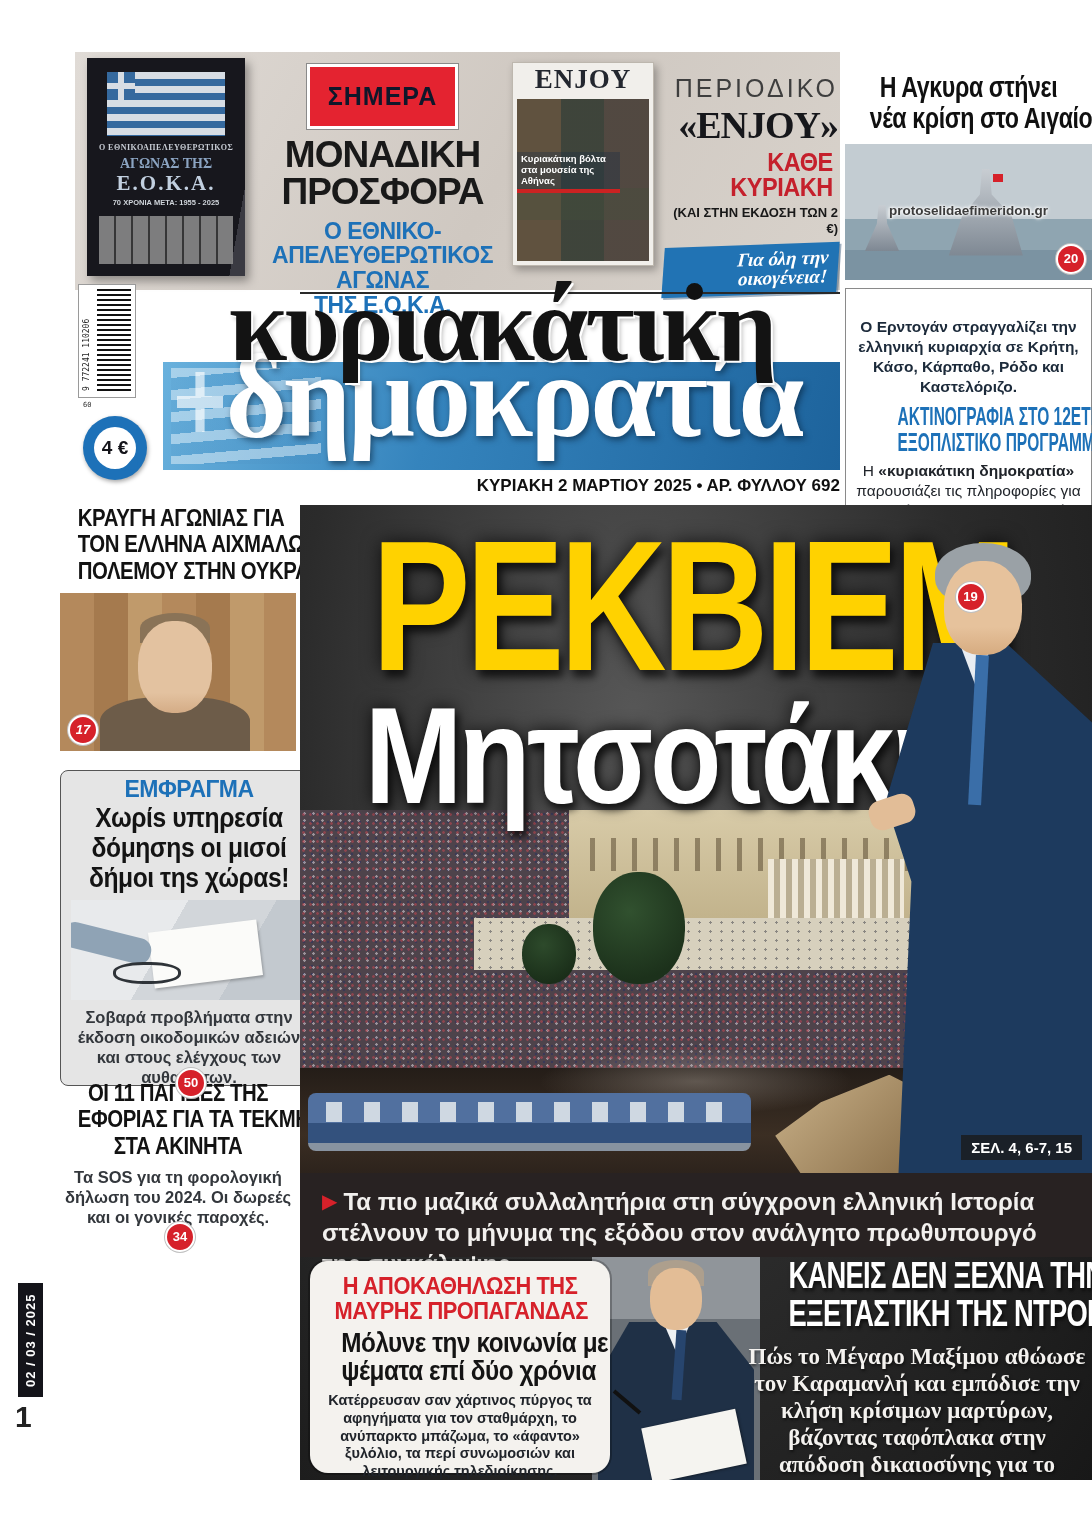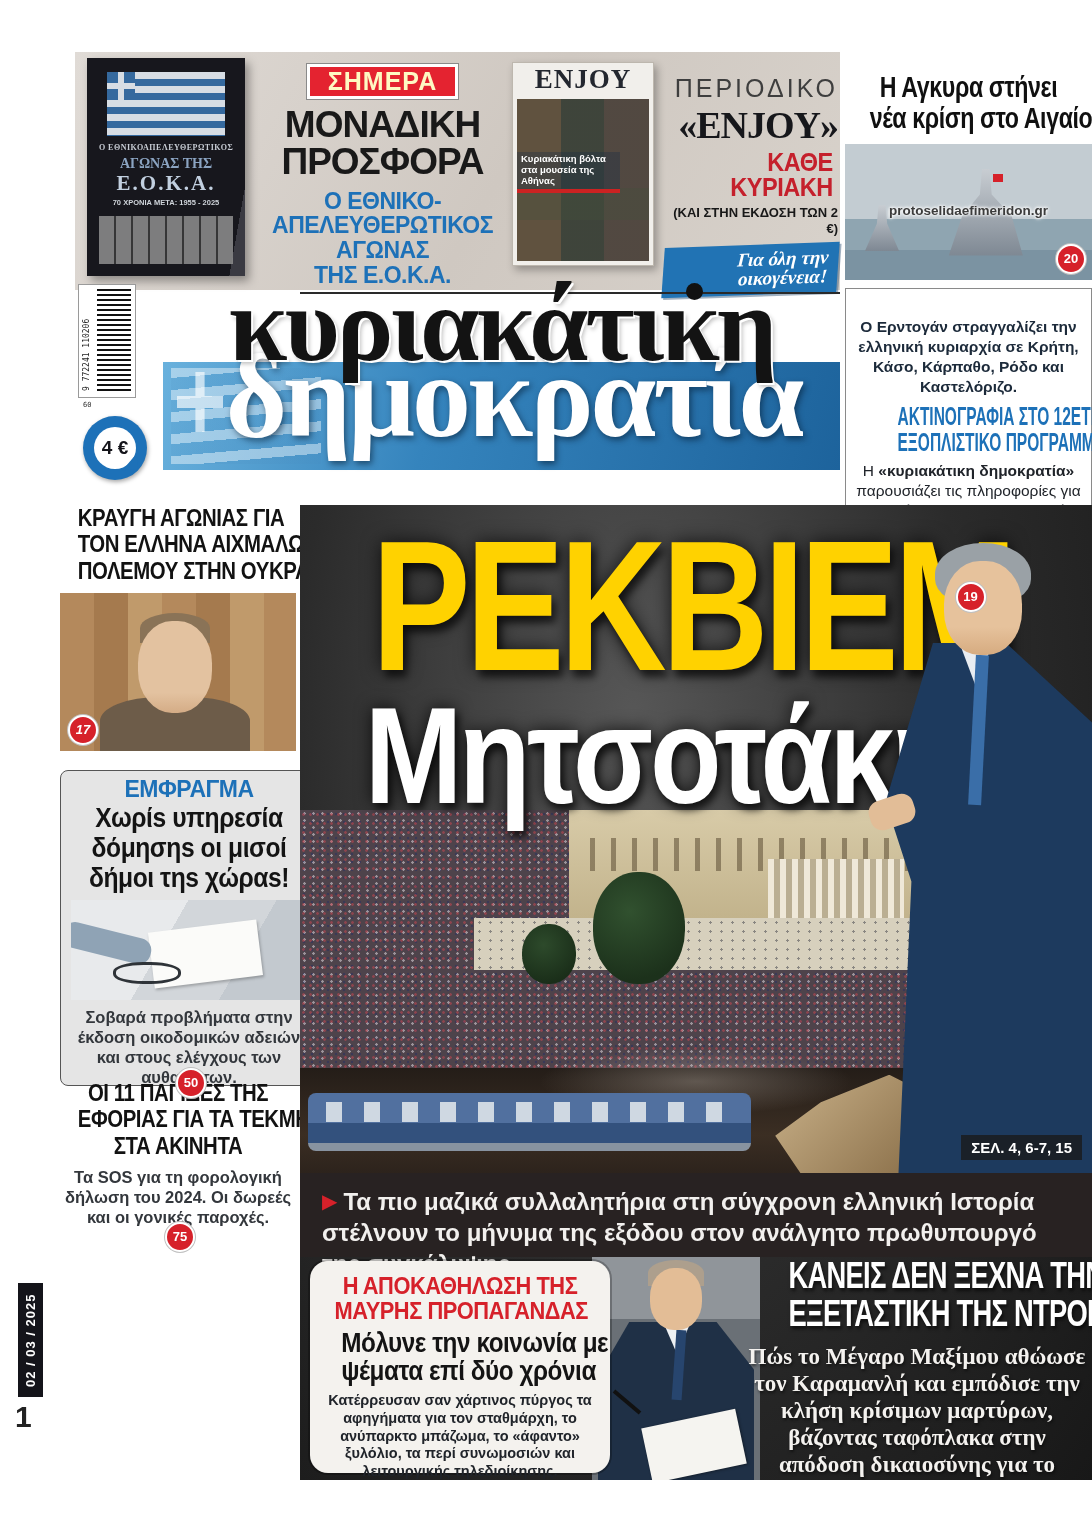--- a/index.html
+++ b/index.html
@@ -25,22 +25,22 @@
   #book-flag .canton:before{content:"";position:absolute;left:0;top:11px;width:28px;height:6px;background:#d7dde4;}
   #book-flag .canton:after{content:"";position:absolute;left:11px;top:0;width:6px;height:28px;background:#d7dde4;}
   #book-kicker{position:absolute;left:0;top:86px;width:100%;font:700 8px/1 "Liberation Serif",serif;color:#c8cdd5;letter-spacing:.5px;}
   #book-l1{position:absolute;left:0;top:99px;width:100%;font:700 14px/1 "Liberation Serif",serif;color:#8ba4c2;}
   #book-l2{position:absolute;left:0;top:115px;width:100%;font:700 21px/1 "Liberation Serif",serif;color:#c2d0e0;letter-spacing:2px;}
   #book-sub{position:absolute;left:0;top:140px;width:100%;font:700 7.5px/1.3 "Liberation Sans",sans-serif;color:#cfd4da;}
   #book-ports{position:absolute;left:12px;right:12px;bottom:12px;height:48px;opacity:.85;
         background:repeating-linear-gradient(90deg,#8f8f8f 0 15px,#3c3c3c 15px 17px),
                    repeating-linear-gradient(0deg,rgba(200,200,200,.5) 0 22px,rgba(20,20,20,.8) 22px 24px);}
   #kick{left:185px;top:12px;width:245px;text-align:center;}
-  #today-badge{display:inline-block;background:#e42330;color:#fef9c3;border:3px solid #fff;
-        outline:1px solid #8a8a8a;font:700 25px/1.15 "Liberation Sans",sans-serif;padding:0 18px;letter-spacing:1px;}
+  #today-badge{display:inline-block;background:#e42330;color:#0f172a;border:3px solid #fff;
+        outline:1px solid #8a8a8a;font:700 25px/1.15 "Liberation Sans",sans-serif;padding:15px 18px;letter-spacing:1px;}
   #offer{margin-top:7px;font:700 37px/1.0 "Liberation Sans",sans-serif;color:#191919;letter-spacing:-1px;}
   #offer-desc{margin-top:9px;font:700 23px/1.07 "Liberation Sans",sans-serif;color:#1d71b8;letter-spacing:-.5px;}
   #enjoy-cover{left:437px;top:10px;width:140px;height:202px;background:#f1efeb;border:1px solid #bdb7ae;
         box-shadow:3px 4px 8px rgba(0,0,0,.3);}
   #enjoy-mast{position:absolute;top:3px;width:100%;text-align:center;
         font:700 27px/1 "Liberation Serif",serif;color:#23272f;letter-spacing:1px;}
   #enjoy-collage{position:absolute;left:4px;right:4px;top:36px;bottom:4px;
         background:linear-gradient(90deg,#b49a76 0 33%,#75806e 33% 66%,#99887a 66% 100%),#888;
         background-blend-mode:multiply;padding-left:24px;}
   #enjoy-collage .band{position:absolute;left:0;right:0;top:55%;height:20%;background:rgba(70,80,60,.35);}
@@ -283,20 +283,21 @@
   </div>
   <div class="abs" id="mast-t1">κυριακάτικη</div>
   <div class="abs" id="mast-band">
     <div class="flagx"></div>
     <div class="flagc"></div>
     <div id="mast-t2">δημοκρατία</div>
   </div>
   <div class="abs" id="price">
     <div class="inner">4 €</div>
   </div>
+  <div class="abs" id="dateline">ΚΥΡΙΑΚΗ 2 ΜΑΡΤΙΟΥ 2025 • ΑΡ. ΦΥΛΛΟΥ 692</div>
 
   <div class="abs rail" id="a1">
     <div class="rail-h lines">
       <span>ΚΡΑΥΓΗ ΑΓΩΝΙΑΣ ΓΙΑ</span>
       <span>ΤΟΝ ΕΛΛΗΝΑ ΑΙΧΜΑΛΩΤΟ</span>
       <span>ΠΟΛΕΜΟΥ ΣΤΗΝ ΟΥΚΡΑΝΙΑ</span>
     </div>
     <div id="a1-photo">
       <div id="a1-shirt"></div>
       <div id="a1-hair"></div>
@@ -321,21 +322,21 @@
     <div class="badge" style="left:50%;bottom:-13px;margin-left:-13px;">50</div>
   </div>
 
   <div class="abs rail" id="a3">
     <div class="rail-h lines">
       <span>ΟΙ 11 ΠΑΓΙΔΕΣ ΤΗΣ</span>
       <span>ΕΦΟΡΙΑΣ ΓΙΑ ΤΑ ΤΕΚΜΗΡΙΑ</span>
       <span>ΣΤΑ ΑΚΙΝΗΤΑ</span>
     </div>
     <div class="rail-cap" style="margin-top:8px;">Τα SOS για τη φορολογική δήλωση του 2024. Οι δωρεές και οι γονικές παροχές.</div>
-    <div class="badge" style="left:50%;top:142px;margin-left:-13px;position:absolute;">75</div>
+    <div class="badge" style="left:50%;top:142px;margin-left:-13px;position:absolute;">34</div>
   </div>
 
   <div class="abs" id="hero">
     <div id="hero-t1">ΡΕΚΒΙΕΜ</div>
     <div id="hero-t2">Μητσοτάκη!</div>
 
     <div id="crowd">
       <div id="parl">
         <div class="win"></div>
         <div class="port"></div>

